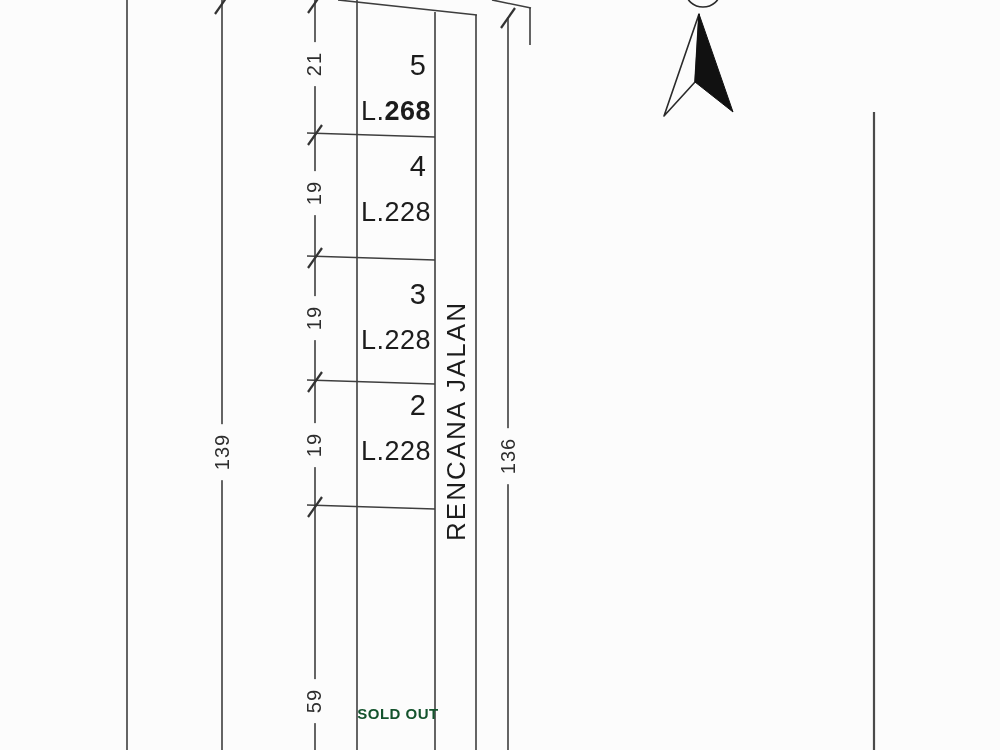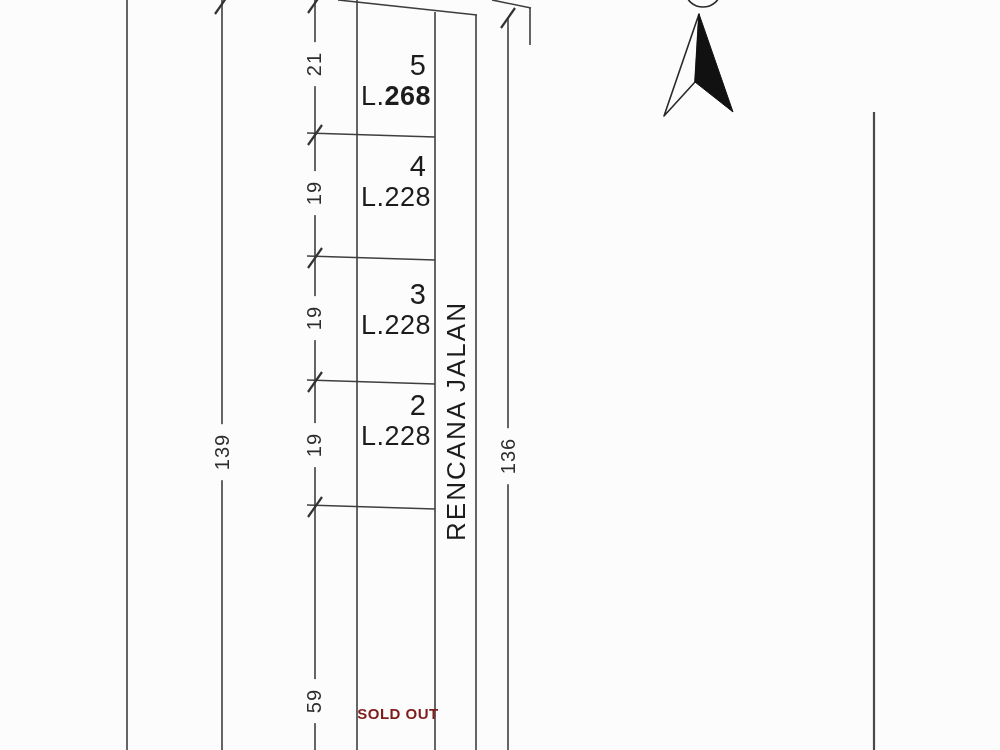--- a/index.html
+++ b/index.html
@@ -20,38 +20,38 @@
   .dl-19a{left:314px;top:193px;}
   .dl-19b{left:314px;top:318px;}
   .dl-19c{left:314px;top:445px;}
   .dl-59 {left:314px;top:701px;}
   .dl-139{left:222px;top:452px;}
   .dl-136{left:508px;top:456px;}
 
   
   .plot-label{left:357px;width:78px;text-align:center;color:#1c1c1c;}
   .plot-number{display:block;text-align:right;padding-right:9px;font-size:29px;line-height:30px;}
-  .plot-area{display:block;font-size:27px;line-height:27px;margin-top:3px;letter-spacing:0.5px;}
+  .plot-area{display:block;font-size:27px;line-height:27px;margin-top:18px;letter-spacing:0.5px;}
   .plot-area .bold{font-weight:700;}
   .pl-5{top:50px;}
   .pl-4{top:151px;}
   .pl-3{top:279px;}
   .pl-2{top:390px;}
 
   
   .road-label{
     left:456px;top:421px;
     transform:translate(-50%,-50%) rotate(-90deg);
     font-size:26px;letter-spacing:2px;white-space:nowrap;color:#1c1c1c;line-height:1;
   }
 
   
   .sold-out{
     left:398px;top:713px;transform:translate(-50%,-50%);
-    color:#7f1d1d;font-weight:700;font-size:15px;letter-spacing:0.5px;white-space:nowrap;
+    color:#14532d;font-weight:700;font-size:15px;letter-spacing:0.5px;white-space:nowrap;
   }
 
   #north{position:absolute;left:640px;top:0;z-index:2;}
 </style>
 </head>
 <body>
 
 <div id="page">
 
   <svg id="lines" width="1000" height="750" viewBox="0 0 1000 750">

